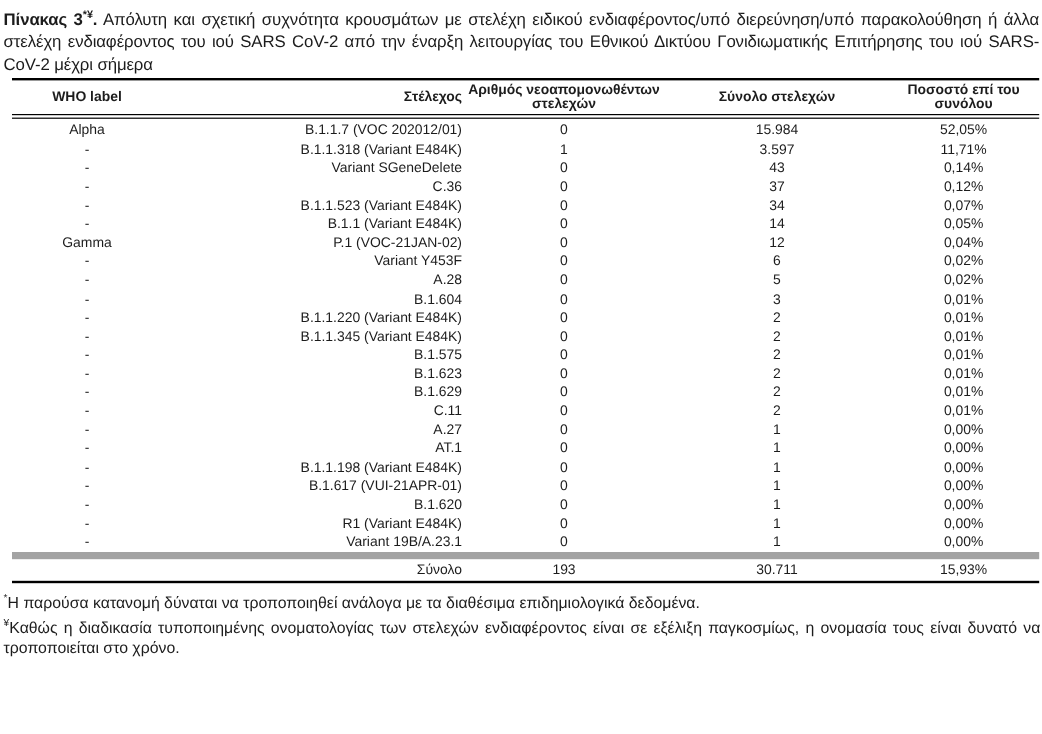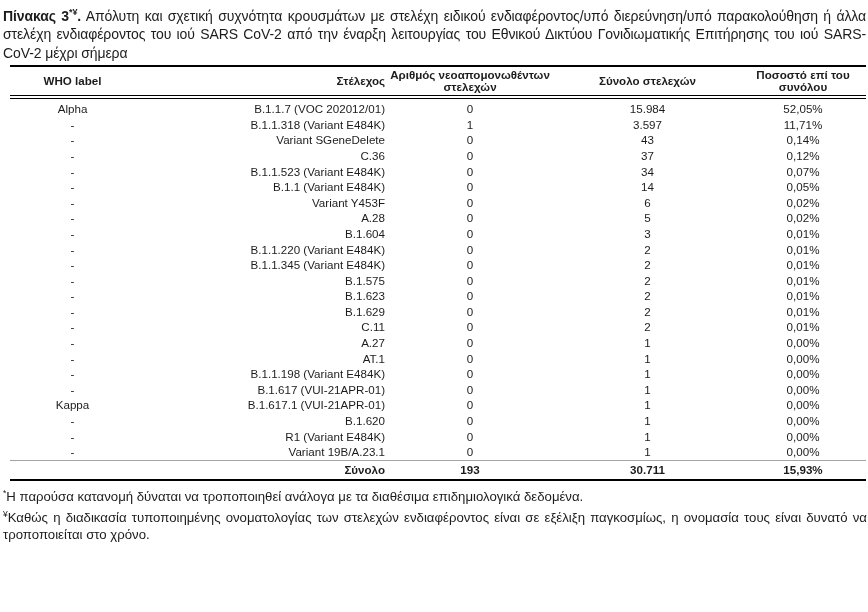--- a/index.html
+++ b/index.html
@@ -39,23 +39,23 @@
     font-size:11.6px;
     line-height:15.6px;
     padding:0;
     text-align:center;
     vertical-align:middle;
   }
   table.variants th.col-strain,
   table.variants td.col-strain { text-align:right; padding-left:10px; }
   table.variants tbody tr:first-child td { padding-top:2px; }
   table.variants tfoot td {
-    font-weight:bold;
+    font-weight:normal;
     line-height:18px;
-    border-top:1px solid #a3a3a3;
+    border-top:6px solid #a3a3a3;
     border-bottom:2.5px solid #000;
   }
   .footnotes {
     width:864px;
     margin:4px 0 0 0;
     font-size:13.2px;
     line-height:16.5px;
     text-align:justify;
   }
   .footnotes p { margin:0; }
@@ -124,20 +124,27 @@
           <td>0,07%</td>
         </tr>
         <tr>
           <td>-</td>
           <td class="col-strain">B.1.1 (Variant E484K)</td>
           <td>0</td>
           <td>14</td>
           <td>0,05%</td>
         </tr>
         <tr>
+          <td>Gamma</td>
+          <td class="col-strain">P.1 (VOC-21JAN-02)</td>
+          <td>0</td>
+          <td>12</td>
+          <td>0,04%</td>
+        </tr>
+        <tr>
           <td>-</td>
           <td class="col-strain">Variant Y453F</td>
           <td>0</td>
           <td>6</td>
           <td>0,02%</td>
         </tr>
         <tr>
           <td>-</td>
           <td class="col-strain">A.28</td>
           <td>0</td>
@@ -210,27 +217,20 @@
         <tr>
           <td>-</td>
           <td class="col-strain">B.1.1.198 (Variant E484K)</td>
           <td>0</td>
           <td>1</td>
           <td>0,00%</td>
         </tr>
         <tr>
           <td>-</td>
           <td class="col-strain">B.1.617 (VUI-21APR-01)</td>
-          <td>0</td>
-          <td>1</td>
-          <td>0,00%</td>
-        </tr>
-        <tr>
-          <td>Kappa</td>
-          <td class="col-strain">B.1.617.1 (VUI-21APR-01)</td>
           <td>0</td>
           <td>1</td>
           <td>0,00%</td>
         </tr>
         <tr>
           <td>-</td>
           <td class="col-strain">B.1.620</td>
           <td>0</td>
           <td>1</td>
           <td>0,00%</td>

